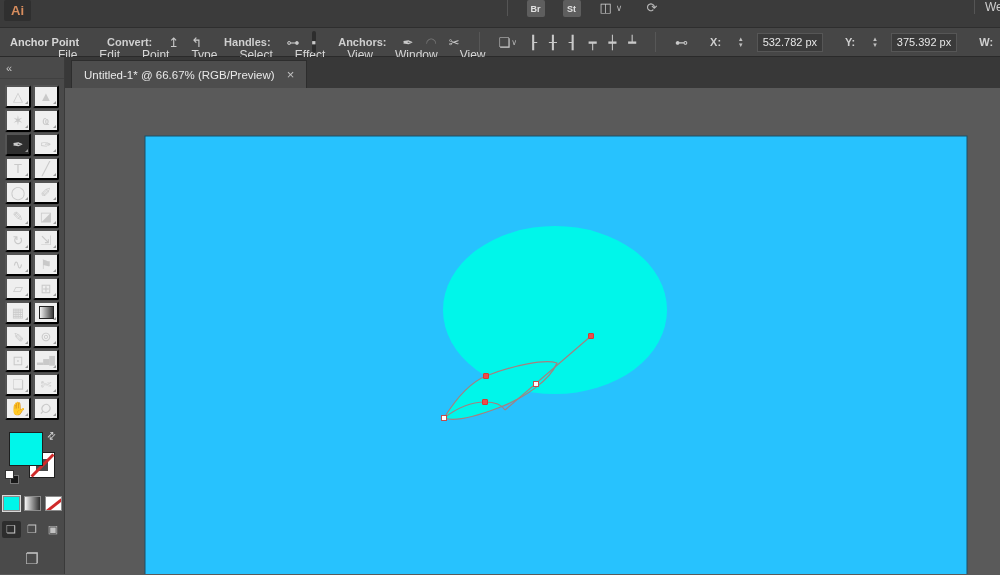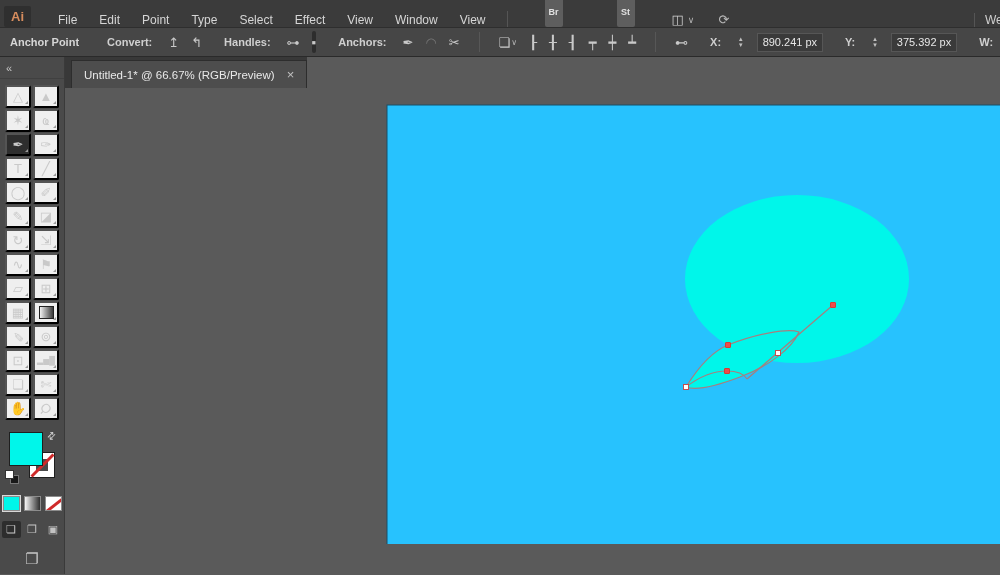--- a/index.html
+++ b/index.html
@@ -1,29 +1,29 @@
 <!DOCTYPE html>
 <html><head>
 <meta charset="utf-8">
 <style>
   * { margin:0; padding:0; box-sizing:border-box; }
   html,body { width:1000px; height:575px; overflow:hidden; background:#5a5a5a;
     font-family:"Liberation Sans", sans-serif; -webkit-font-smoothing:antialiased; }
 
   
-  .menubar { height:27px; background:#3b3b3b; display:flex; align-items:flex-end;
+  .menubar { height:27px; background:#3b3b3b; display:flex; align-items:flex-start;
     font-size:12px; color:#d6d6d6; padding-left:4px; }
   .logo { width:27px; height:21px; background:#2f2f2f; color:#d78d5e; font-weight:bold;
     font-size:13px; display:flex; align-items:center; justify-content:center; border-radius:2px;
     margin-right:16px; }
   .menu-item { padding:0 11px; cursor:default;margin-top:48px; }
   .menu-sep { width:1px; height:16px; background:#555; margin:0 10px; }
-  .badge { min-width:18px; height:31px; background:#5e5e5e; border-radius:2px; color:#e2e2e2;
+  .badge { min-width:18px; height:17px; background:#5e5e5e; border-radius:2px; color:#e2e2e2;
     font-size:9px; font-weight:bold; display:flex; align-items:center; justify-content:center;
-    margin:0 27px; padding:0 2px; }
+    margin:0 9px; padding:0 2px; }
   .ws-switch { display:flex; align-items:center; gap:4px; margin:0 10px; font-size:13px; color:#cfcfcf; }
   .ws-chevron { font-size:9px; color:#b5b5b5; }
   .sync { margin-left:14px; font-size:13px; color:#b9b9b9; }
   .menubar-right { margin-left:auto; border-left:1px solid #555; padding-left:10px;
     width:26px; overflow:hidden; white-space:nowrap; color:#cfcfcf; }
 
   
   .controlbar { height:30px; background:#464646; border-top:1px solid #2e2e2e;
     border-bottom:1px solid #2a2a2a; display:flex; align-items:center; font-size:11px;
     color:#cfcfcf; padding:0 10px; gap:12px; overflow:hidden; white-space:nowrap; }
@@ -38,21 +38,21 @@
   .stepper { display:flex; flex-direction:column; line-height:6px; font-size:7px; color:#c0c0c0;
     margin:0 2px; }
   .field { width:72px; height:19px; background:#3a3a3a; border:1px solid #565656;
     color:#e6e6e6; display:flex; align-items:center; padding:0 5px; font-size:11px; }
   .field.disabled { color:#7a7a7a; background:#bef264; border-color:#4d4d4d; }
   .stepper.disabled { opacity:.35; }
   .link-icon { font-size:14px; color:#b9b9b9; margin:0 8px; }
 
   
   .workspace { display:flex; height:517px; }
-  .rightcol { flex:1; display:flex; flex-direction:row; min-width:0; }
+  .rightcol { flex:1; display:flex; flex-direction:column; min-width:0; }
   .tabbar { height:31px; background:#383838; display:flex; align-items:flex-end; }
   .tab { height:28px; background:#4d4d4d; display:flex; align-items:center; gap:12px;
     padding:0 12px; margin-left:6px; font-size:11.5px; color:#e8e8e8;
     border:1px solid #2d2d2d; border-bottom:none; }
   .tab-close { color:#c0c0c0; font-size:13px; line-height:1; }
 
   
   .toolbar { width:65px; background:#4a4a4a; border-right:1px solid #3a3a3a;
     display:flex; flex-direction:column; align-items:center; }
   .tb-head { width:100%; height:22px; display:flex; align-items:center; padding-left:6px;
@@ -159,21 +159,21 @@
   <span class="icon-btn">┯</span>
   <span class="icon-btn">┿</span>
   <span class="icon-btn">┷</span>
   <span class="cb-sep"></span>
   <span class="icon-btn">⊷</span>
   <span class="cb-group-label">X:</span>
   <span class="stepper">
     <span>▴</span>
     <span>▾</span>
   </span>
-  <span class="field">890.241 px</span>
+  <span class="field">532.782 px</span>
   <span class="cb-group-label">Y:</span>
   <span class="stepper">
     <span>▴</span>
     <span>▾</span>
   </span>
   <span class="field">375.392 px</span>
   <span class="cb-group-label">W:</span>
   <span class="stepper disabled">
     <span>▴</span>
     <span>▾</span>

